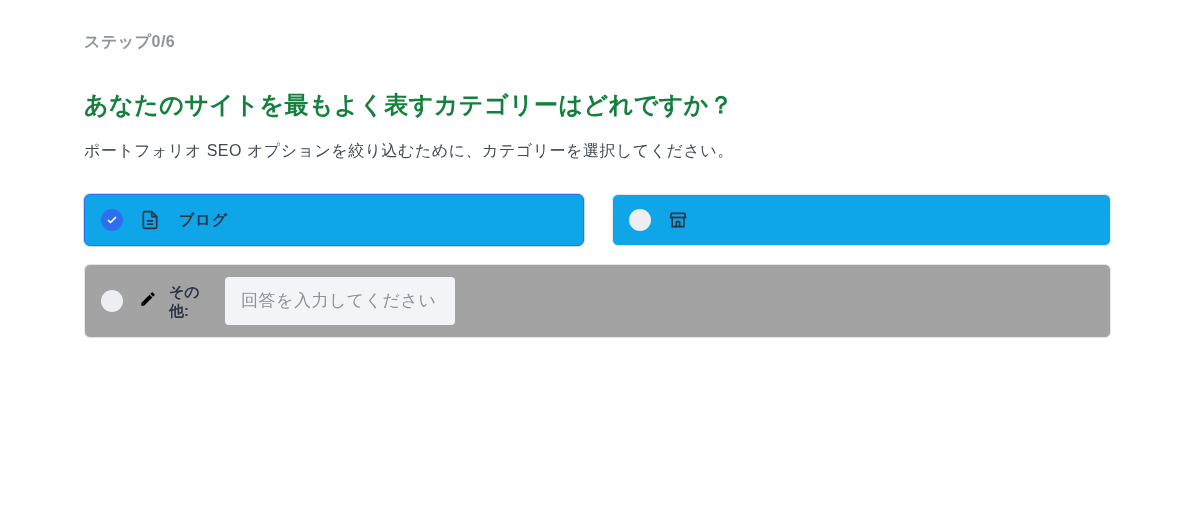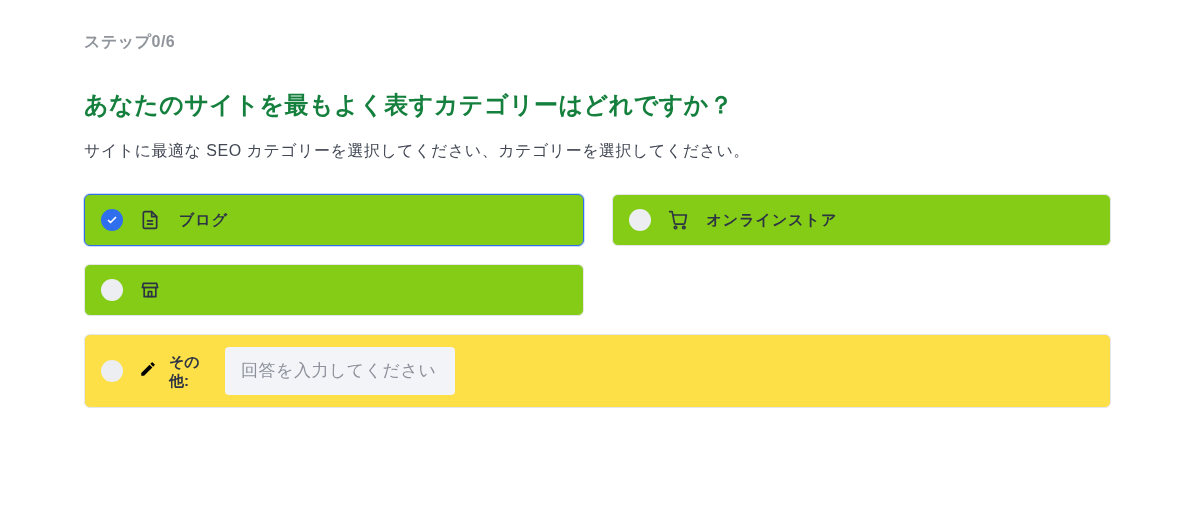--- a/index.html
+++ b/index.html
@@ -39,21 +39,21 @@
       grid-template-columns: 1fr 1fr;
       gap: 18px 28px;
       margin-bottom: 18px;
     }
     .card {
       display: flex;
       align-items: center;
       border: 1px solid #e4e6ea;
       border-radius: 6px;
       padding: 14px 16px;
-      background: #84cc16;
+      background: #0ea5e9;
       cursor: pointer;
       min-height: 52px;
     }
     .card.selected {
       border: 1.5px solid #2f6fed;
       box-shadow: 0 0 0 1px #cadafc;
     }
     .radio {
       width: 22px;
       height: 22px;
@@ -84,21 +84,21 @@
       font-weight: 700;
       color: #2d3443;
       letter-spacing: 1px;
     }
     .other-row {
       display: flex;
       align-items: center;
       border: 1px solid #e4e6ea;
       border-radius: 6px;
       padding: 12px 16px;
-      background: #fde047;
+      background: #a3a3a3;
       min-height: 64px;
     }
     .other-label-wrap {
       display: flex;
       align-items: center;
       margin-right: 14px;
     }
     .other-text {
       font-size: 15px;
       font-weight: 700;
@@ -124,21 +124,21 @@
   </style>
 </head>
 <body>
 
 <div class="page">
 
   <div class="step-label">ステップ0/6</div>
 
   <h1 class="heading">あなたのサイトを最もよく表すカテゴリーはどれですか？</h1>
 
-  <p class="subtext">サイトに最適な SEO カテゴリーを選択してください、カテゴリーを選択してください。</p>
+  <p class="subtext">ポートフォリオ SEO オプションを絞り込むために、カテゴリーを選択してください。</p>
 
   <div class="grid">
 
     <div class="card selected">
       <span class="radio on">
         <svg width="12" height="12" viewBox="0 0 24 24" fill="none">
             <path d="M5 13l4 4L19 7" stroke="#fff" stroke-width="3.5" stroke-linecap="round" stroke-linejoin="round"></path>
           </svg>
       </span>
       <span class="icon">
@@ -146,31 +146,20 @@
             <path d="M14 2H6a2 2 0 0 0-2 2v16a2 2 0 0 0 2 2h12a2 2 0 0 0 2-2V8z"></path>
             <polyline points="14 2 14 8 20 8"></polyline>
             <line x1="9" y1="13" x2="15" y2="13"></line>
             <line x1="9" y1="17" x2="15" y2="17"></line>
           </svg>
       </span>
       <span class="label">ブログ</span>
     </div>
 
 
-    <div class="card">
-      <span class="radio"></span>
-      <span class="icon">
-        <svg width="20" height="20" viewBox="0 0 24 24" fill="none" stroke="currentColor" stroke-width="2" stroke-linecap="round" stroke-linejoin="round">
-            <circle cx="9" cy="21" r="1.5"></circle>
-            <circle cx="19" cy="21" r="1.5"></circle>
-            <path d="M2 2h3l2.7 13.4a2 2 0 0 0 2 1.6h8.6a2 2 0 0 0 2-1.6L22 6H6"></path>
-          </svg>
-      </span>
-      <span class="label">オンラインストア</span>
-    </div>
 
     <div class="card">
       <span class="radio"></span>
       <span class="icon">
         <svg width="20" height="20" viewBox="0 0 24 24" fill="none" stroke="currentColor" stroke-width="2" stroke-linecap="round" stroke-linejoin="round">
             <path d="M3 9h18"></path>
             <path d="M4 4h16l1 5H3z"></path>
             <path d="M5 9v11h14V9"></path>
             <path d="M10 20v-6h4v6"></path>
           </svg>

